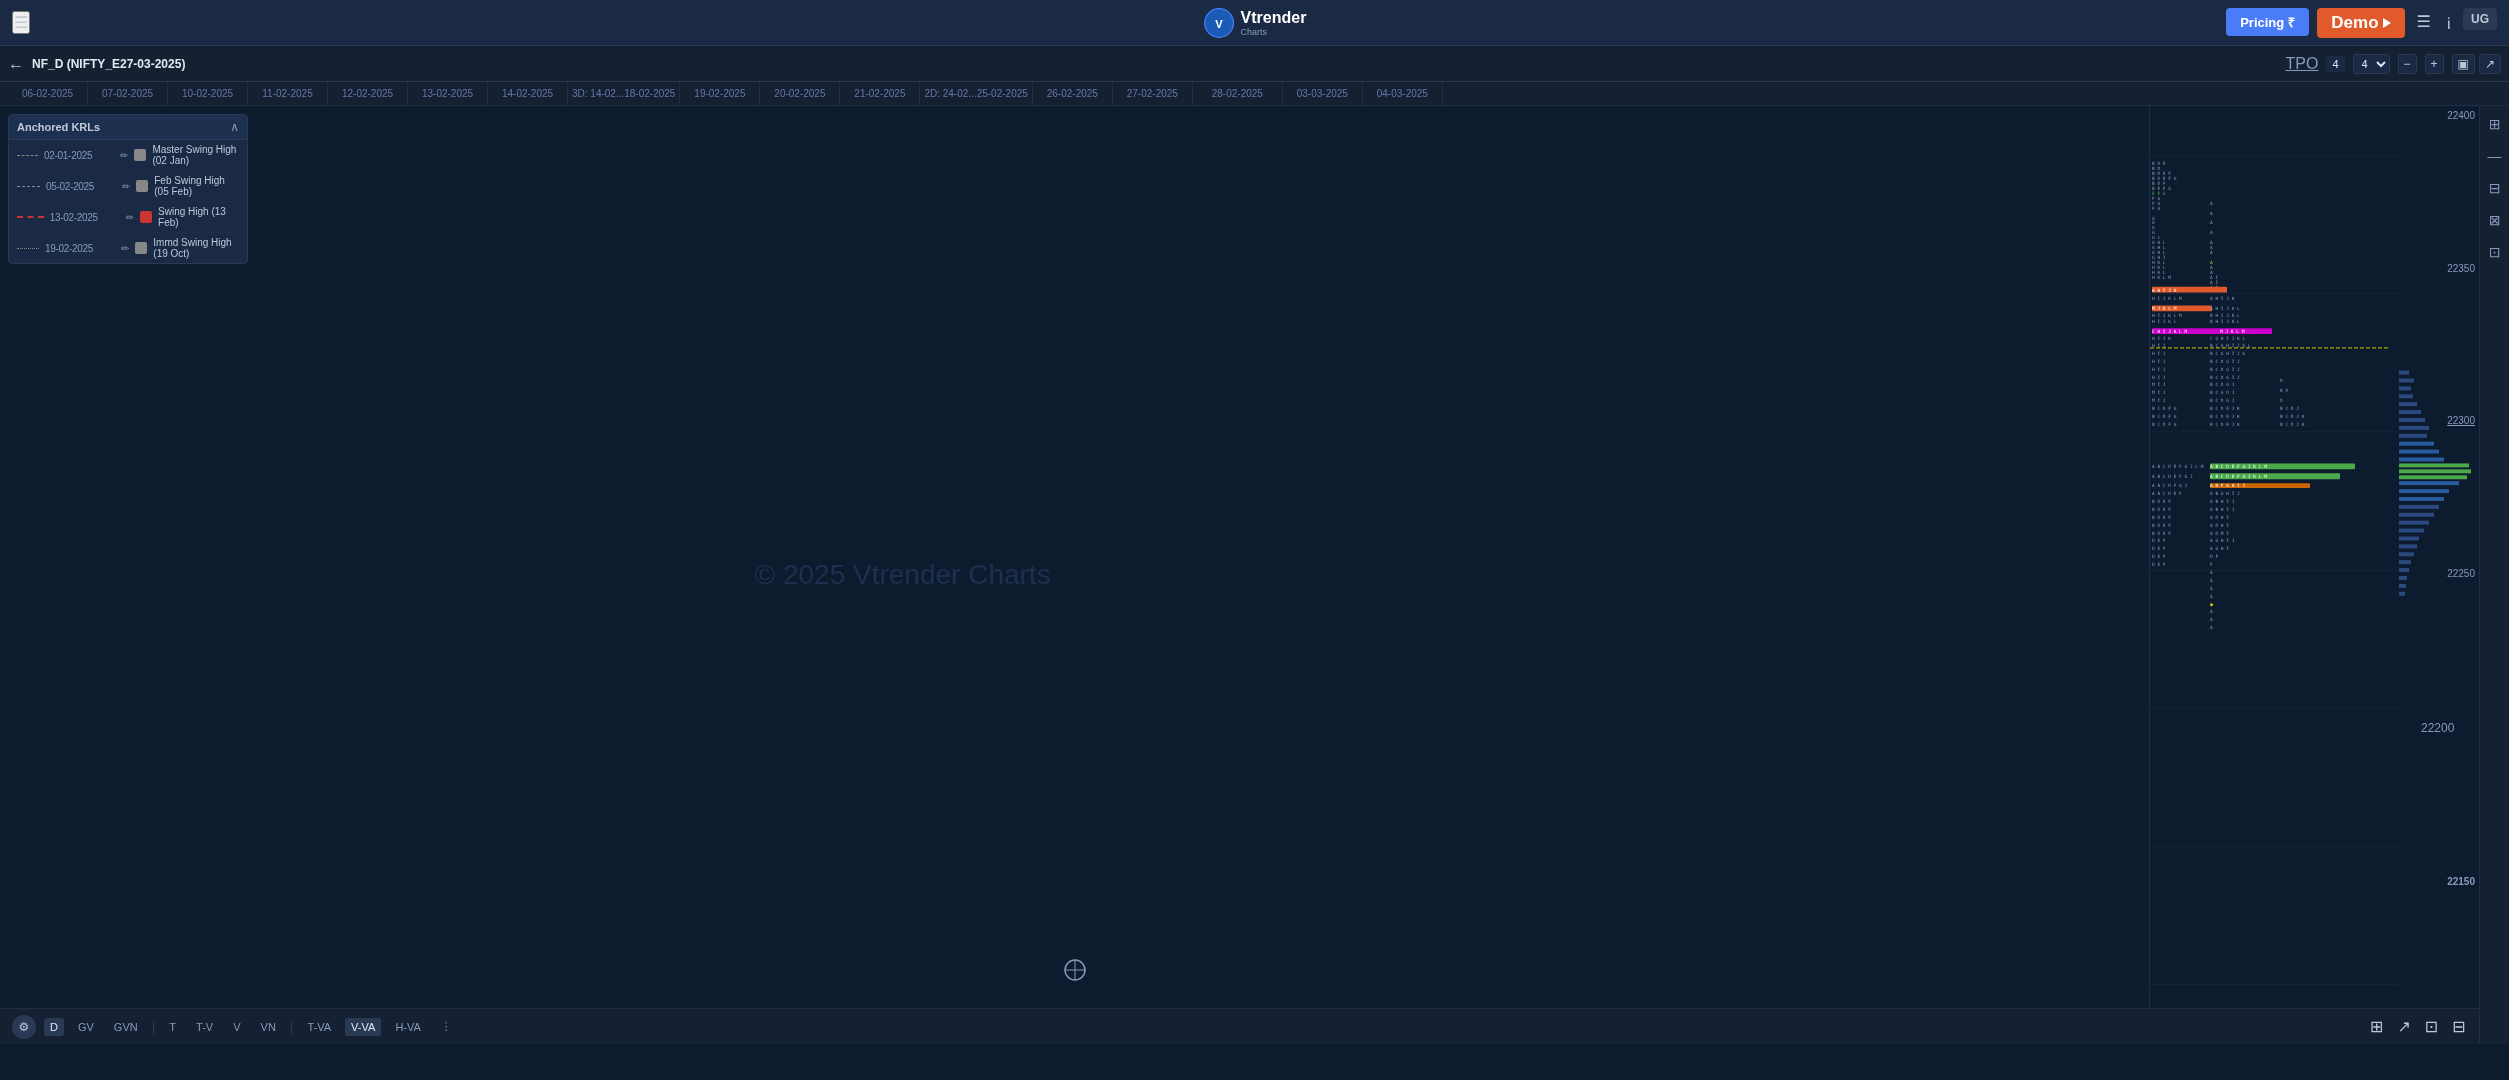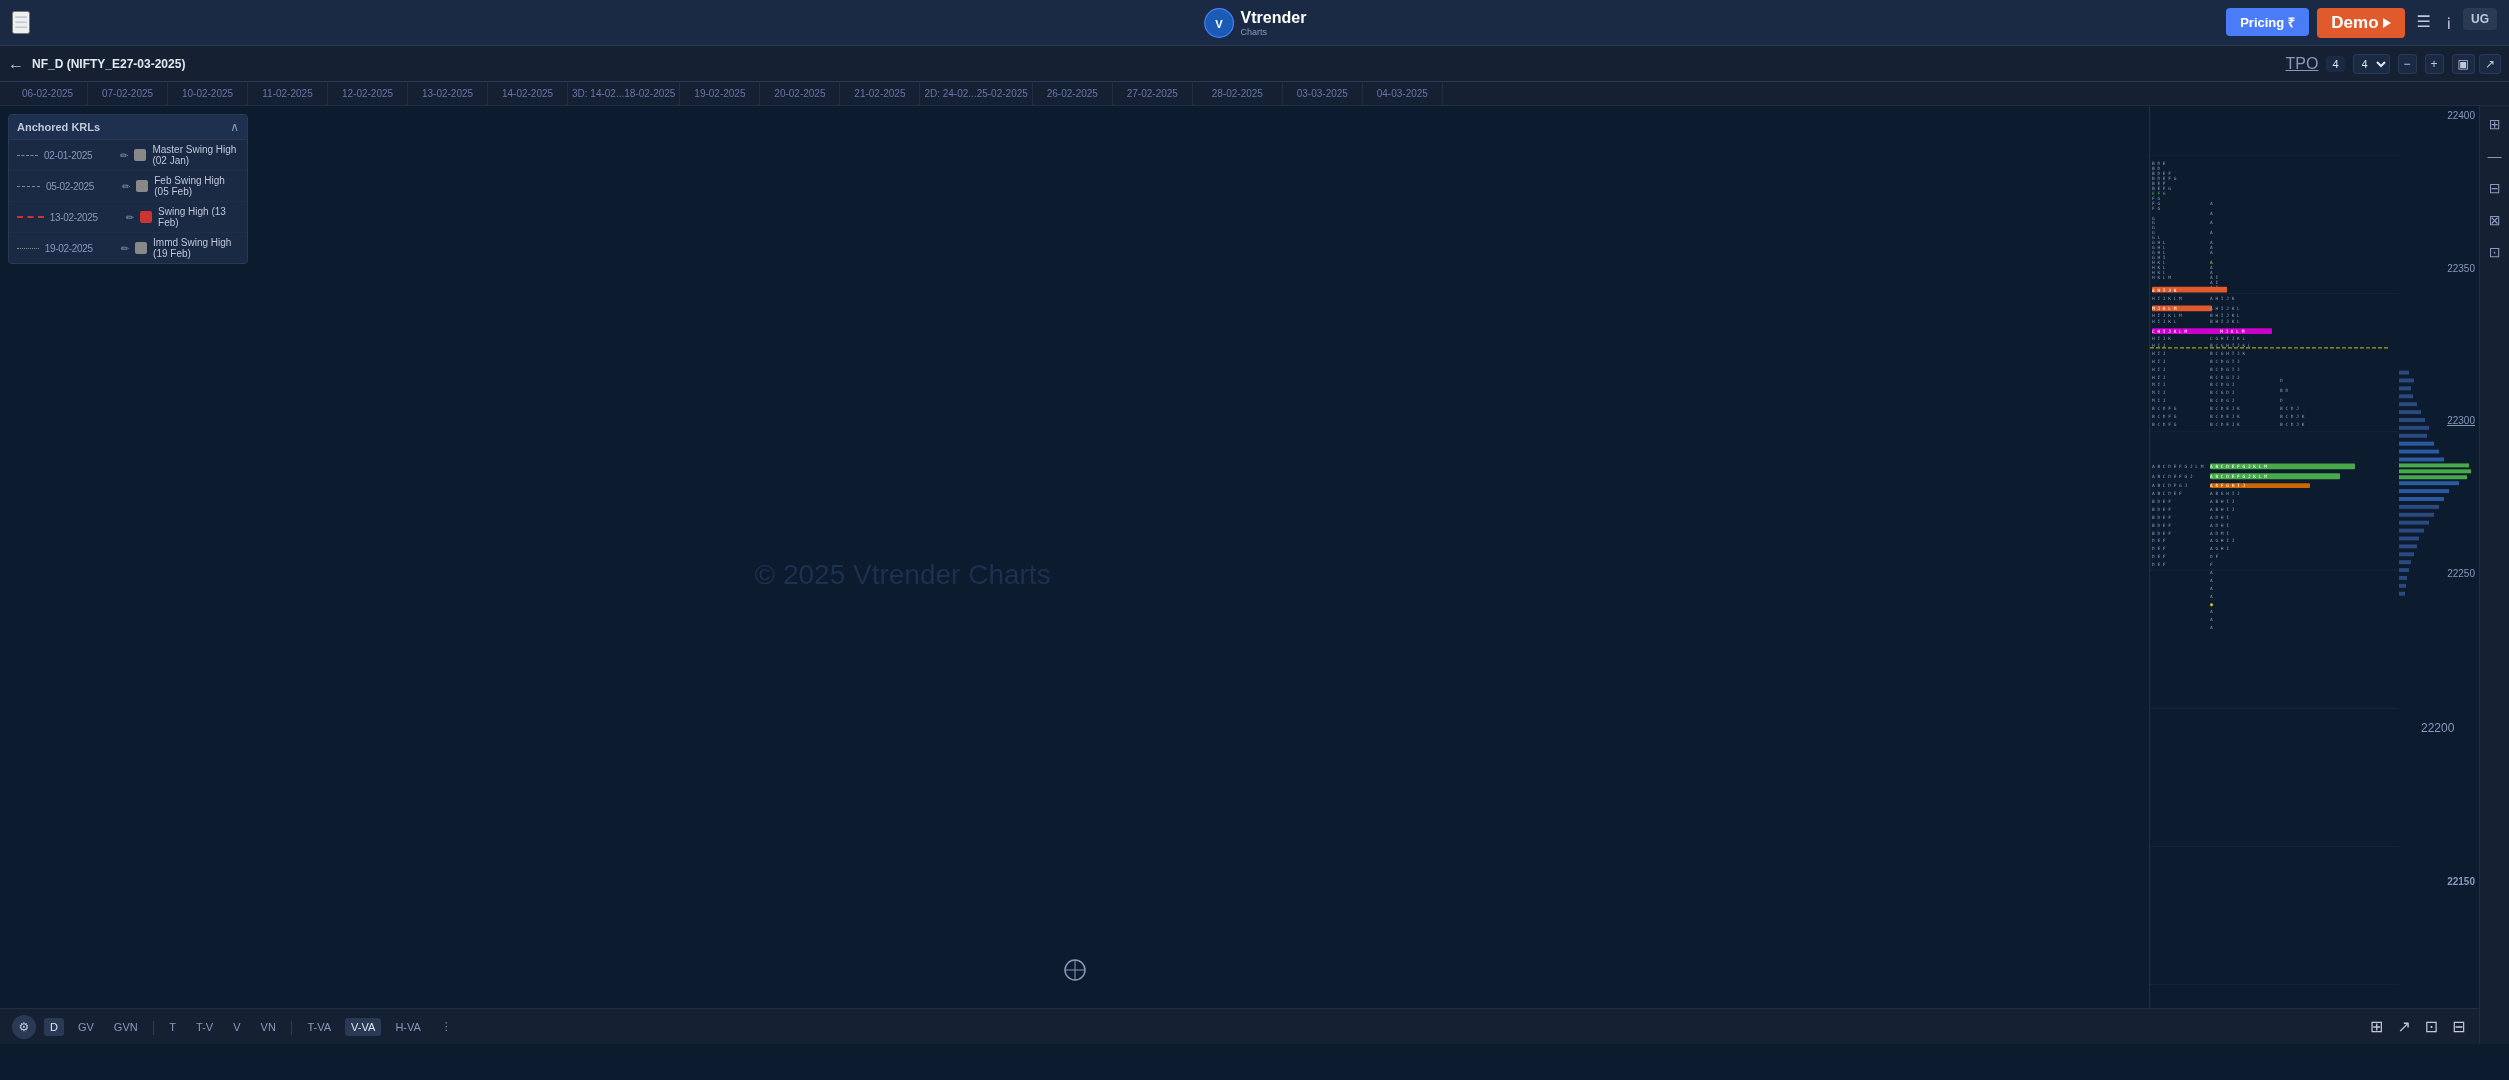--- a/index.html
+++ b/index.html
@@ -449,21 +449,21 @@
         <span class="krl-date">13-02-2025</span>
         <span class="krl-edit-icon">✏</span>
         <span class="krl-color-box" style="background:#cc3333;"></span>
         <span class="krl-label">Swing High (13 Feb)</span>
       </div>
       <div class="anchored-row">
         <span style="border-top: 1px dotted #888; width:30px; display:inline-block;"></span>
         <span class="krl-date">19-02-2025</span>
         <span class="krl-edit-icon">✏</span>
         <span class="krl-color-box" style="background:#888888;"></span>
-        <span class="krl-label">Immd Swing High (19 Feb)</span>
+        <span class="krl-label">Immd Swing High (19 Oct)</span>
       </div>
     </div>
 
     <div class="chart-watermark">© 2025 Vtrender Charts</div>
 
     <div style="position:absolute;bottom:60px;left:50%;transform:translateX(-50%);">
       <svg width="24" height="24" viewBox="0 0 24 24">
         <circle cx="12" cy="12" r="10" fill="none" stroke="#8899bb" stroke-width="1.5"></circle>
         <line x1="12" y1="2" x2="12" y2="22" stroke="#8899bb" stroke-width="1"></line>
         <line x1="2" y1="12" x2="22" y2="12" stroke="#8899bb" stroke-width="1"></line>

